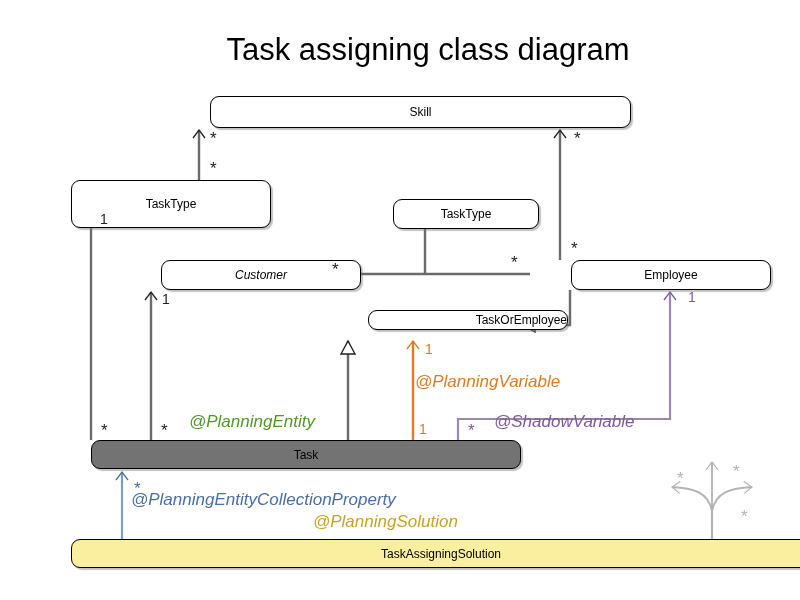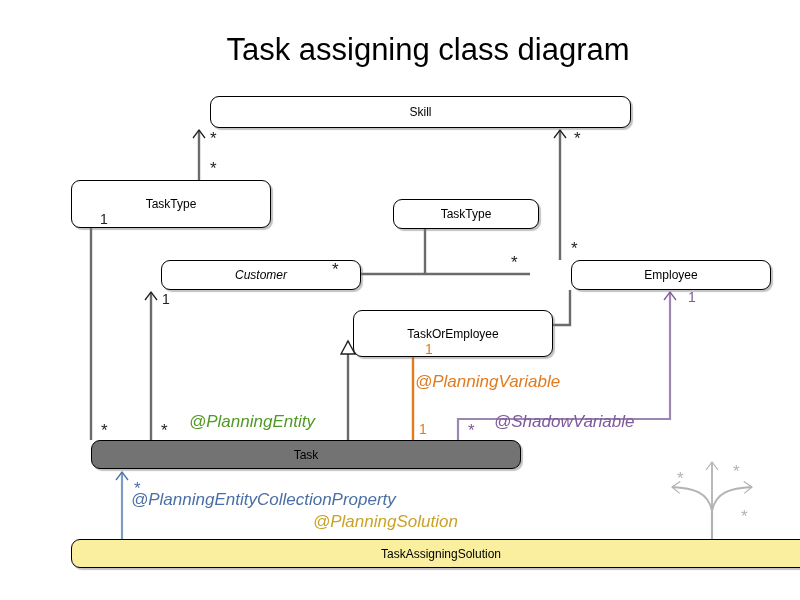--- a/index.html
+++ b/index.html
@@ -140,21 +140,21 @@
       </div>
       <div class="uml-box" style="left: 352px; top: 199px; width: 146px; height: 30px;">
         <span>TaskType</span>
       </div>
       <div class="uml-box" style="left: 120px; top: 260px; width: 200px; height: 30px; font-style: italic;">
         <span>Customer</span>
       </div>
       <div class="uml-box" style="left: 530px; top: 260px; width: 200px; height: 30px; align-items: center;">
         <span>Employee</span>
       </div>
-      <div class="uml-box" style="left: 312px; top: 310px; width: 200px; height: 47px;">
+      <div class="uml-box" style="left: 327px; top: 310px; width: 200px; height: 20px; justify-content: flex-end;">
         <span>TaskOrEmployee</span>
       </div>
       <div class="uml-box entity" style="left: 50px; top: 440px; width: 430px; height: 29px;">
         <span>Task</span>
       </div>
       <div class="uml-box solution" style="left: 30px; top: 539px; width: 740px; height: 29px;">
         <span>TaskAssigningSolution</span>
       </div>
     </div>
 

